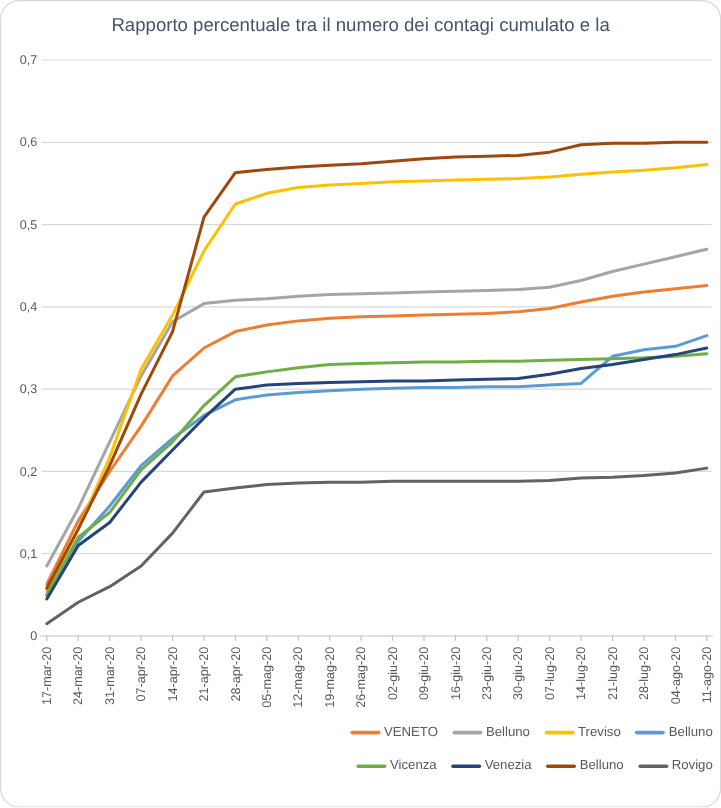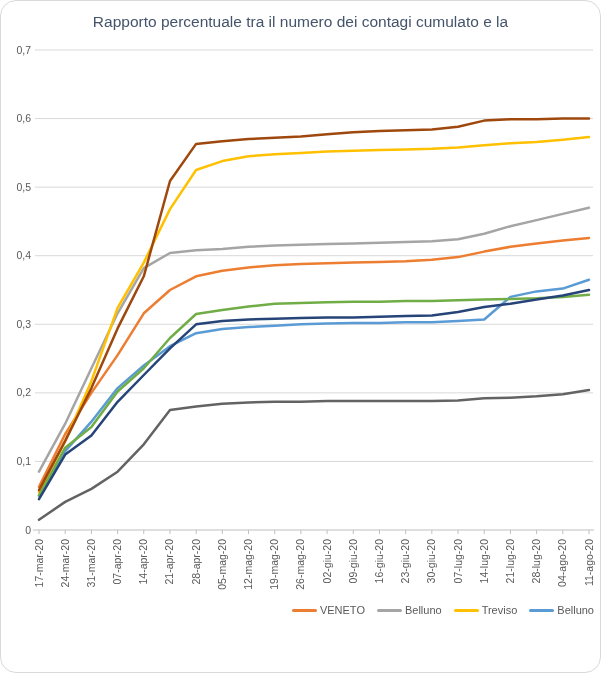--- a/index.html
+++ b/index.html
@@ -137,14 +137,32 @@
         </span>
         <span class="legend-item">
           <span class="legend-swatch" style="background: rgb(255, 192, 0);"></span>
           <span>Treviso</span>
         </span>
         <span class="legend-item">
           <span class="legend-swatch" style="background: rgb(91, 155, 213);"></span>
           <span>Belluno</span>
         </span>
       </div>
+    <div class="legend-row" id="legend-row-2">
+        <span class="legend-item">
+          <span class="legend-swatch" style="background: rgb(112, 173, 71);"></span>
+          <span>Vicenza</span>
+        </span>
+        <span class="legend-item">
+          <span class="legend-swatch" style="background: rgb(38, 68, 120);"></span>
+          <span>Venezia</span>
+        </span>
+        <span class="legend-item">
+          <span class="legend-swatch" style="background: rgb(158, 72, 14);"></span>
+          <span>Belluno</span>
+        </span>
+        <span class="legend-item">
+          <span class="legend-swatch" style="background: rgb(99, 99, 99);"></span>
+          <span>Rovigo</span>
+        </span>
+      </div>
   </div>
 </div>
 
 </body></html>

